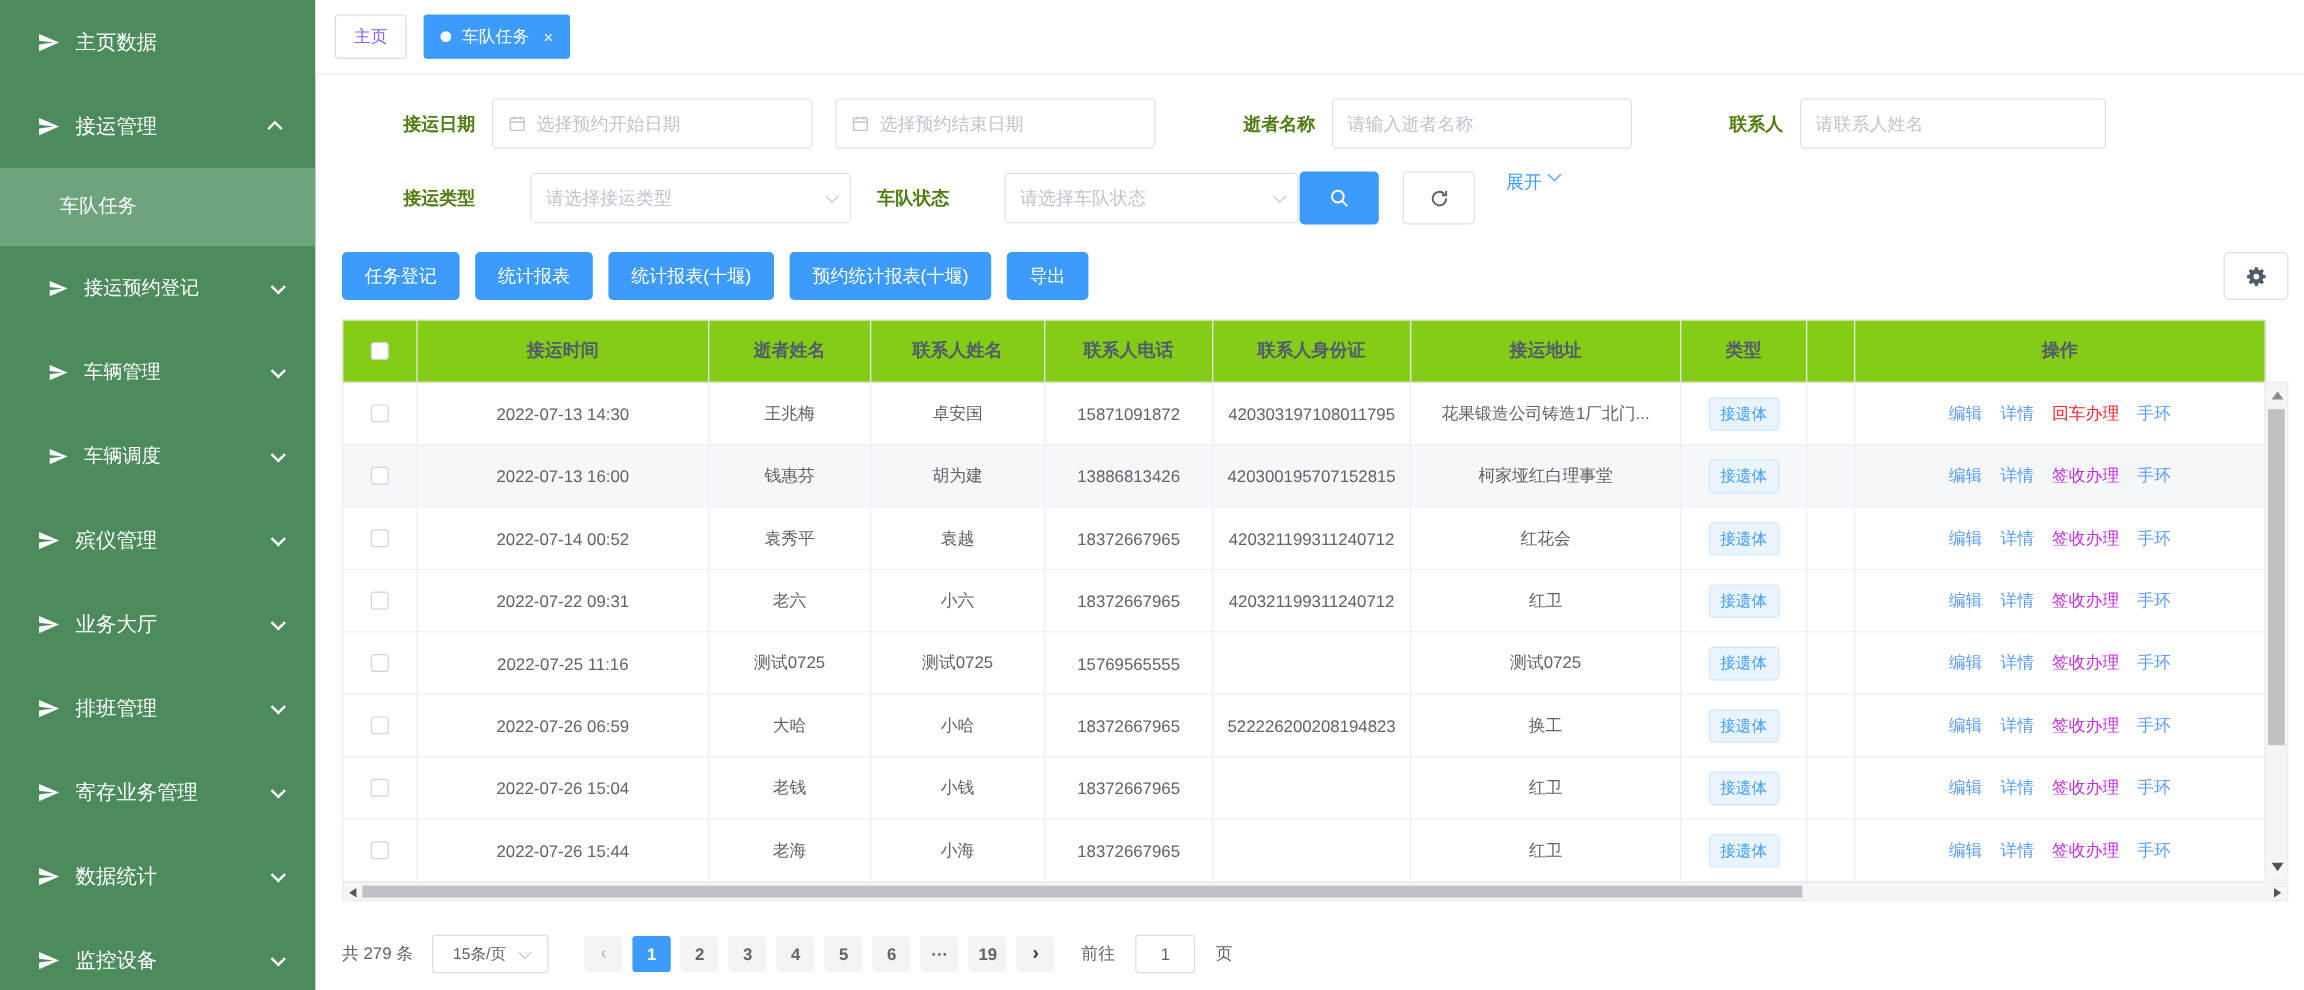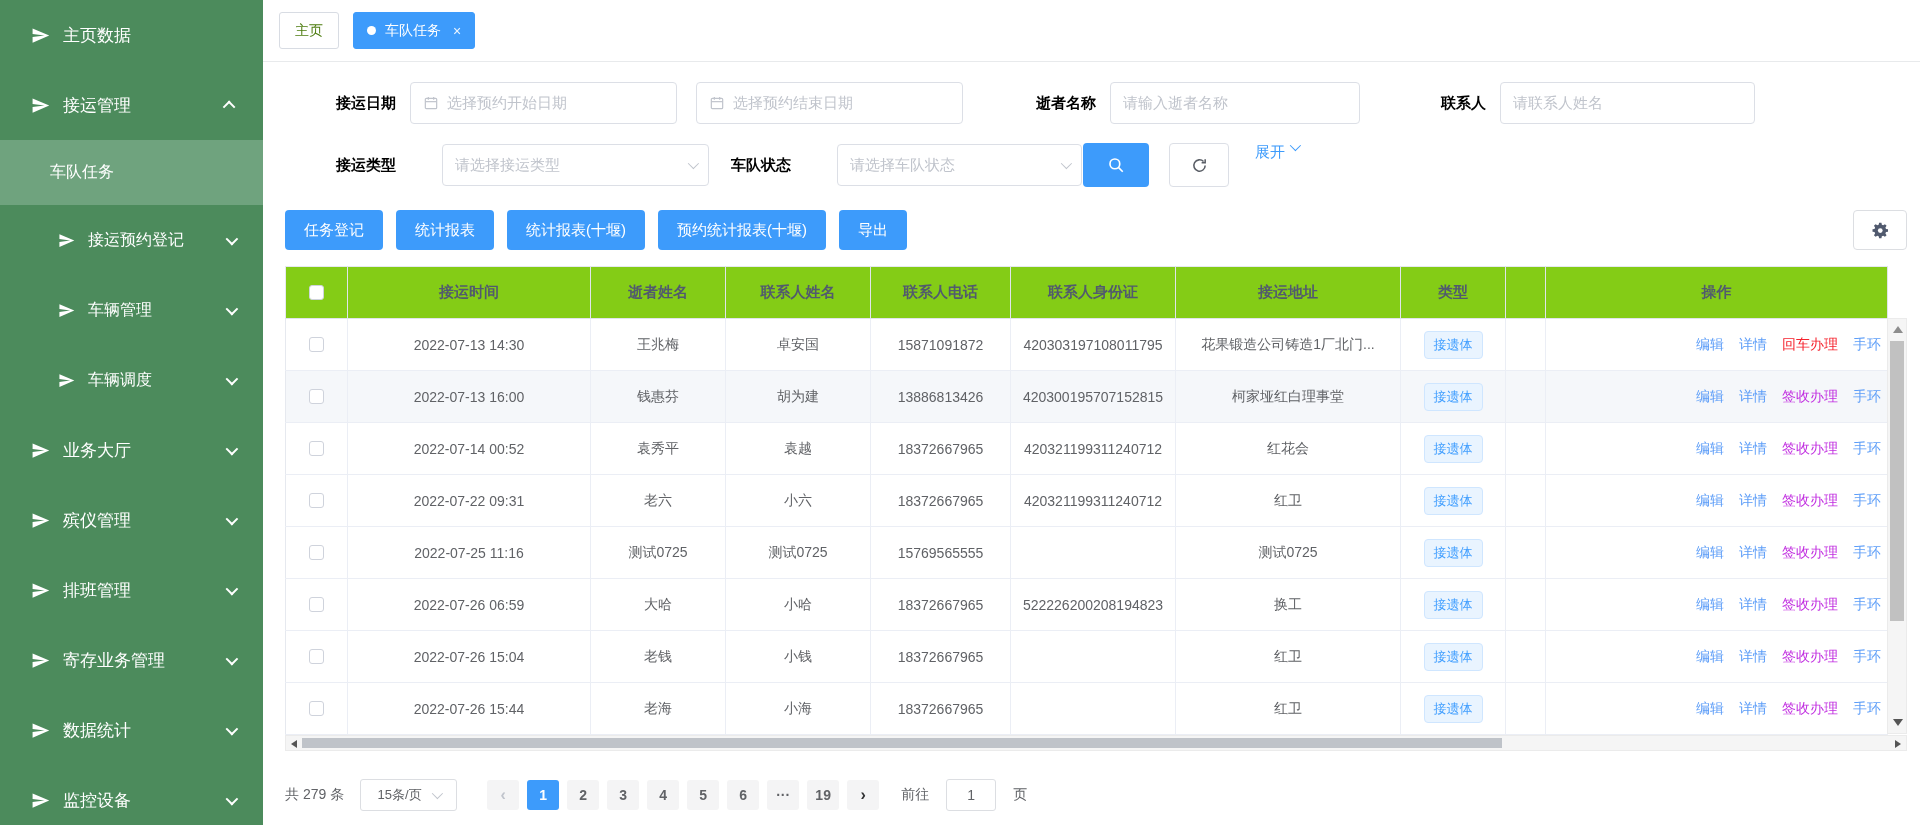--- a/index.html
+++ b/index.html
@@ -4,40 +4,40 @@
 <style>
   * { box-sizing: border-box; margin: 0; padding: 0; }
   html,body { width:1920px; height:825px; overflow:hidden; background:#fff;
     font-family:"Liberation Sans","DejaVu Sans",sans-serif; }
 
   
   .sidebar { position:absolute; left:0; top:0; width:263px; height:825px; background:#4c8b5c; overflow:hidden; }
   .menu-item { height:70px; display:flex; align-items:center; color:#fff; cursor:pointer; padding-right:28px; }
   .menu-item.lvl1 { padding-left:31px; font-size:17px; }
   .menu-item.lvl2 { padding-left:50px; font-size:16px; height:65px; }
-  .menu-item.lvl3 { padding-left:58px; font-size:16px; }
+  .menu-item.lvl3 { padding-left:40px; font-size:16px; }
   .menu-item.active { background:#6fa37e; }
   .plane { width:19px; height:19px; margin-right:13px; flex:0 0 auto; }
   .lvl3 .plane { width:17px; height:17px; }
   .chev { width:9px; height:9px; border-right:2px solid #fff; border-bottom:2px solid #fff; margin-left:auto; flex:0 0 auto; }
   .chev.down { transform:rotate(45deg) translateY(-2px); }
   .chev.up { transform:rotate(-135deg) translateY(-2px); }
 
   
   .main { position:absolute; left:263px; top:0; width:1657px; height:825px; background:#fff; }
 
   .tabbar { position:absolute; top:0; left:0; right:0; height:62px; border-bottom:1px solid #e8eaec; display:flex; align-items:center; padding-left:16px; gap:14px; background:#fff; }
-  .tab { height:37px; padding:0 15px; display:flex; align-items:center; border:1px solid #d8dce3; border-radius:3px; font-size:14px; color:#4d7c0f; background:#fff; cursor:pointer; }
+  .tab { height:37px; padding:0 15px; display:flex; align-items:center; border:1px solid #d8dce3; border-radius:3px; font-size:14px; color:#8b5cf6; background:#fff; cursor:pointer; }
   .tab.active { background:#3d9bfb; border-color:#3d9bfb; color:#fff; gap:9px; padding:0 13px; }
   .tabdot { width:9px; height:9px; border-radius:50%; background:#fff; }
   .tabclose { font-size:14px; margin-left:3px; opacity:.9; cursor:pointer; }
 
   
   .fgroup { position:absolute; display:flex; align-items:center; height:42px; }
-  .f-label { font-size:15px; font-weight:700; color:#000000; text-align:right; padding-right:14px; flex:0 0 auto; }
+  .f-label { font-size:15px; font-weight:700; color:#4d7c0f; text-align:right; padding-right:14px; flex:0 0 auto; }
   .f-input { height:42px; border:1px solid #dcdfe6; border-radius:4px; display:flex; align-items:center; padding:0 12px; font-size:15px; color:#c0c4cc; background:#fff; cursor:text;text-align:center; }
   .cal { width:16px; height:16px; margin-right:8px; flex:0 0 auto; }
   .f-select { justify-content:space-between; cursor:pointer;margin-left:32px; }
   .sel-arrow { width:8px; height:8px; border-right:1.5px solid #c0c4cc; border-bottom:1.5px solid #c0c4cc; transform:rotate(45deg) translateY(-2px); }
   .btn-search { position:absolute; top:143px; left:820px; width:66px; height:44px; background:#3d9bfb; border:none; border-radius:4px; display:flex; align-items:center; justify-content:center; cursor:pointer; }
   .btn-refresh { position:absolute; top:143px; left:906px; width:60px; height:44px; background:#fff; border:1px solid #dcdfe6; border-radius:4px; display:flex; align-items:center; justify-content:center; cursor:pointer; }
   .expand { position:absolute; top:143px; left:992px; height:44px; display:flex; gap:5px; color:#3d9bfb; font-size:15px; cursor:pointer; }
   .expand .chevb { width:8px; height:8px; border-right:1.5px solid #3d9bfb; border-bottom:1.5px solid #3d9bfb; transform:rotate(45deg) translateY(-2px); }
 
   
@@ -46,21 +46,21 @@
   .gearbtn { position:absolute; top:210px; right:13px; width:54px; height:40px; border:1px solid #dcdee2; border-radius:4px; background:#fff; display:flex; align-items:center; justify-content:center; cursor:pointer; }
 
   
   .tablebox { position:absolute; top:266px; left:22px; width:1602px; }
   table { border-collapse:collapse; table-layout:fixed; width:1602px; border:1px solid #e6e9ef; }
   th { height:52px; background:#84cc16; font-size:15px; font-weight:700; color:#515a6e; border-right:1px solid #e0e4eb; border-bottom:1px solid #e0e4eb; text-align:center; }
   td { height:52px; font-size:14px; color:#606266; text-align:center; border-right:1px solid #ebeef5; border-bottom:1px solid #ebeef5; padding:0 6px; overflow:hidden; white-space:nowrap; text-overflow:ellipsis; background:#fff; }
   tbody tr:nth-child(2) td { background:#f5f7fa; }
   .cb { display:block; width:15px; height:15px; border:1px solid #cfd3dc; border-radius:3px; background:#fff; margin:0 auto; cursor:pointer; }
   .badge { display:inline-block; padding:4px 9px; font-size:13px; color:#409eff; background:#e9f4ff; border:1px solid #cfe6ff; border-radius:4px; }
-  .ops { display:flex; gap:15px; justify-content:flex-end; }
+  .ops { display:flex; gap:15px; justify-content:center; }
   .op { cursor:pointer; }
   .op.link { color:#5c9df8; }
   .op.danger { color:#f5222d; }
   .op.magenta { color:#c12ee0; }
   .ops-cell { border-left:1px solid #ebeef5; }
 
   
   .vscroll { position:absolute; top:318px; right:13px; width:20px; height:416px; background:#f5f5f5; border:1px solid #ebebeb; }
   .vthumb { position:absolute; top:22px; left:2px; width:14px; height:280px; background:#c1c1c1; cursor:grab; }
   .tri { width:0; height:0; position:absolute; }
@@ -127,28 +127,28 @@
     <svg class="plane" viewBox="0 0 24 24">
             <path fill="#fff" d="M2 21l21-9L2 3v7l15 2-15 2z"></path>
           </svg>
     <span>车辆调度</span>
     <span class="chev down"></span>
   </div>
         <div class="menu-item lvl1">
     <svg class="plane" viewBox="0 0 24 24">
             <path fill="#fff" d="M2 21l21-9L2 3v7l15 2-15 2z"></path>
           </svg>
+    <span>殡仪管理</span>
+    <span class="chev down"></span>
+  </div>
+        <div class="menu-item lvl1">
+    <svg class="plane" viewBox="0 0 24 24">
+            <path fill="#fff" d="M2 21l21-9L2 3v7l15 2-15 2z"></path>
+          </svg>
     <span>业务大厅</span>
-    <span class="chev down"></span>
-  </div>
-        <div class="menu-item lvl1">
-    <svg class="plane" viewBox="0 0 24 24">
-            <path fill="#fff" d="M2 21l21-9L2 3v7l15 2-15 2z"></path>
-          </svg>
-    <span>殡仪管理</span>
     <span class="chev down"></span>
   </div>
         <div class="menu-item lvl1">
     <svg class="plane" viewBox="0 0 24 24">
             <path fill="#fff" d="M2 21l21-9L2 3v7l15 2-15 2z"></path>
           </svg>
     <span>排班管理</span>
     <span class="chev down"></span>
   </div>
         <div class="menu-item lvl1">

